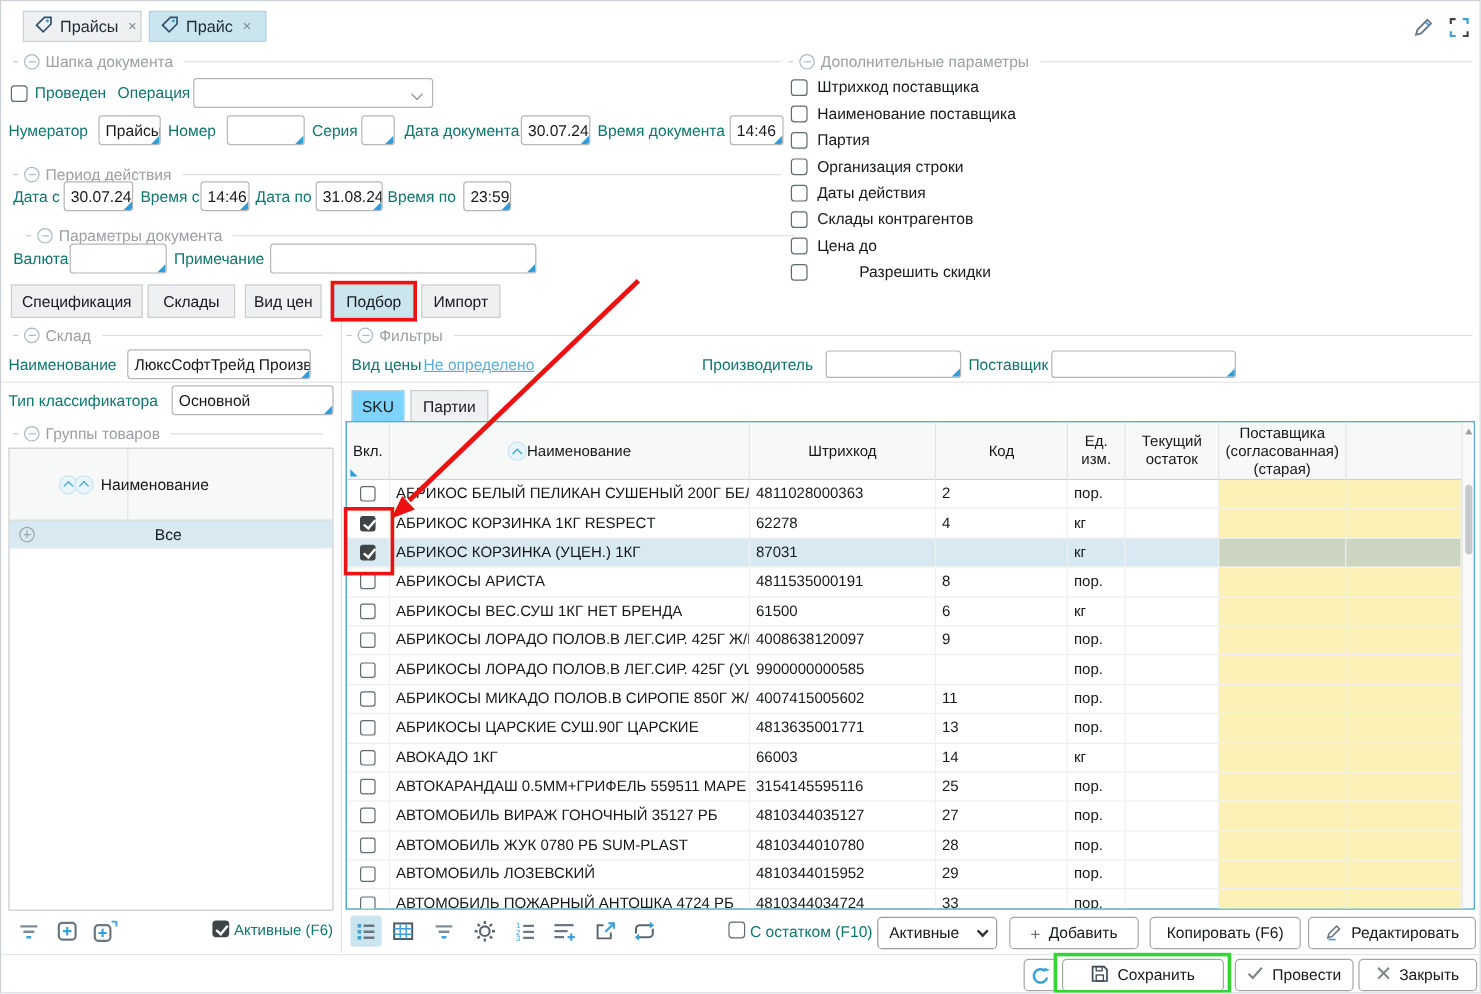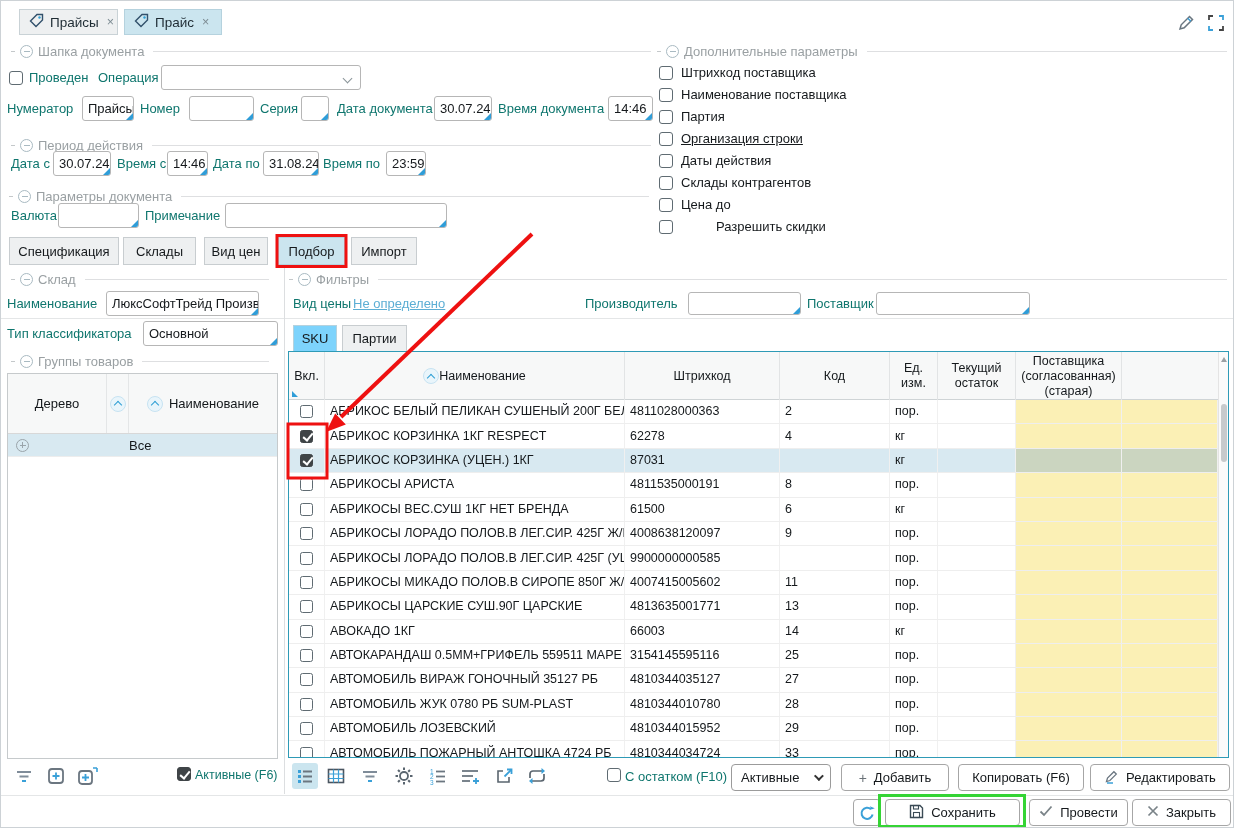--- a/index.html
+++ b/index.html
@@ -133,21 +133,21 @@
       <span class="om"></span>
       <span>Дополнительные параметры</span>
       <span class="line"></span>
     </div>
   <div class="grp" style="left:10px;top:136px;width:640px">
       <span class="tick"></span>
       <span class="om"></span>
       <span>Период действия</span>
       <span class="line"></span>
     </div>
-  <div class="grp" style="left:8px;top:187px;width:640px">
+  <div class="grp" style="left:21px;top:187px;width:640px">
       <span class="tick"></span>
       <span class="om"></span>
       <span>Параметры документа</span>
       <span class="line"></span>
     </div>
 
   <span class="cb" style="position:absolute;left:8px;top:70px"></span>
   <span class="lbl" style="left:28px;top:64px">Проведен</span>
   <span class="lbl" style="left:97px;top:64px">Операция</span>
   <div class="field" style="left:160px;top:64px;width:200px"><span></span><span class="chev"></span></div>
@@ -187,21 +187,21 @@
       <label class="xrow" style="top: 85px;">
         <span class="cb"></span>
         <span>Наименование поставщика</span>
       </label>
 
       <label class="xrow" style="top: 107px;">
         <span class="cb"></span>
         <span>Партия</span>
       </label>
 
-      <label class="xrow" style="top: 129px; text-decoration: underline;">
+      <label class="xrow" style="top: 129px;">
         <span class="cb"></span>
         <span>Организация строки</span>
       </label>
 
       <label class="xrow" style="top: 151px;">
         <span class="cb"></span>
         <span>Даты действия</span>
       </label>
 
       <label class="xrow" style="top: 173px;">
@@ -267,23 +267,20 @@
 
   <div class="grp" style="left:10px;top:352px;width:258px">
       <span class="tick"></span>
       <span class="om"></span>
       <span>Группы товаров</span>
       <span class="line"></span>
     </div>
 
   <div class="tree">
     <div class="tree-head">
-      <div>
-          <span>Дерево</span>
-        </div>
       <div>
           <span class="sorticon"></span>
         </div>
       <div>
           <span class="sorticon"></span>
           <span>Наименование</span>
         </div>
     </div>
     <div class="tree-row selected">
       <div class="tree-icon-cell">

